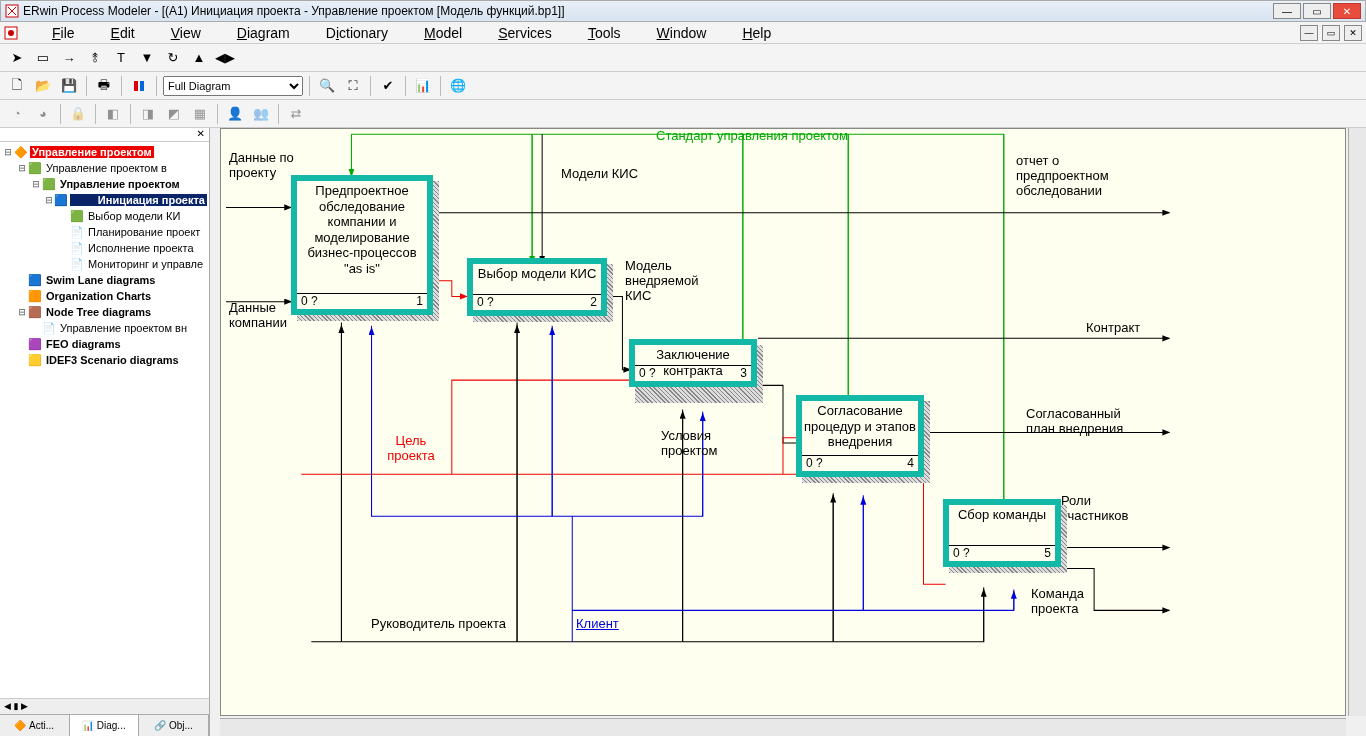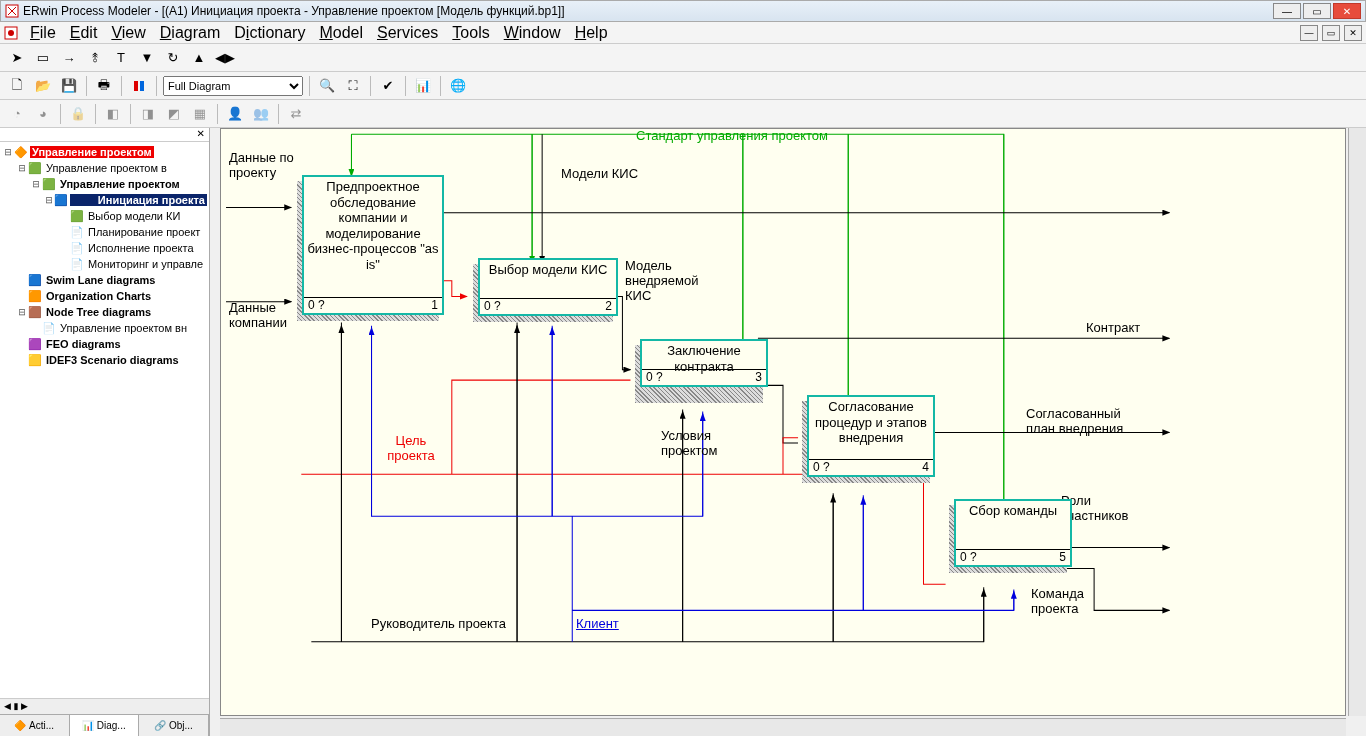--- a/index.html
+++ b/index.html
@@ -9,21 +9,21 @@
 .titlebar { height: 22px; background: linear-gradient(#e8f0f8, #d8e4f0); border: 1px solid #aaa; display: flex; align-items: center; padding: 0 4px; }
 .titlebar .app-icon { width: 14px; height: 14px; display: inline-block; margin-right: 4px; }
 .titlebar .title-text { flex: 1; color: #000; font-size: 12px; }
 .titlebar .win-btns { display: flex; gap: 2px; }
 .titlebar .win-btn { width: 28px; height: 16px; border: 1px solid #888; background: #eee; display: flex; align-items: center; justify-content: center; font-size: 10px; }
 .titlebar .win-btn.close { background: #e74c3c; color: #fff; border-color: #c0392b; }
 
 
 .menubar { height: 22px; background: #f4f4f4; border-bottom: 1px solid #ccc; display: flex; align-items: center; padding: 0 4px; gap: 2px; }
 .menubar .mdi-icon { width: 14px; height: 14px; margin-right: 4px; }
-.menubar .menu-item { padding: 2px 6px; font-size: 16px; }
+.menubar .menu-item { padding: 2px 6px; font-size: 14px; margin-left: 22px; }
 .menubar .menu-item u { text-decoration: underline; }
 .menubar .spacer { flex: 1; }
 .menubar .mdi-btn { width: 18px; height: 16px; border: 1px solid #888; background: #eee; display: flex; align-items: center; justify-content: center; font-size: 9px; margin-left: 2px; }
 
 
 .toolbar { height: 28px; background: #f4f4f4; border-bottom: 1px solid #ccc; display: flex; align-items: center; padding: 2px 6px; gap: 4px; }
 .toolbar .tb-btn { width: 22px; height: 22px; border: 1px solid transparent; display: flex; align-items: center; justify-content: center; font-size: 13px; }
 .toolbar .tb-btn.disabled { opacity: 0.4; }
 .toolbar .tb-sep { width: 1px; height: 20px; background: #bbb; margin: 0 2px; }
 .toolbar select { height: 20px; font-size: 11px; width: 140px; }
@@ -47,27 +47,27 @@
 .tree-tab { flex: 1; border-right: 1px solid #aaa; display: flex; align-items: center; justify-content: center; gap: 2px; font-size: 10px; }
 .tree-scroll { height: 16px; background: #eee; border-top: 1px solid #ccc; }
 
 
 .canvas { position: absolute; left: 10px; top: 0; right: 20px; bottom: 20px; background: #fffff0; border: 1px solid #888; overflow: hidden; }
 .canvas-inner { position: relative; width: 100%; height: 100%; }
 .scroll-v { position: absolute; right: 0; top: 0; bottom: 20px; width: 18px; background: #e8e8e8; border-left: 1px solid #aaa; }
 .scroll-h { position: absolute; left: 10px; right: 20px; bottom: 0; height: 18px; background: #e8e8e8; border-top: 1px solid #aaa; }
 
 
-.idef-box { position: absolute; background: #fffff0; border: 2px solid #14b8a6; font-family: Arial; margin-left: 11px; }
+.idef-box { position: absolute; background: #fffff0; border: 6px solid #14b8a6; font-family: Arial; }
 .idef-box .box-title { text-align: center; font-size: 13px; padding: 2px; line-height: 1.2; }
 .idef-box .box-footer { position: absolute; bottom: 0; left: 0; right: 0; height: 16px; border-top: 1px solid #000; display: flex; justify-content: space-between; padding: 0 4px; font-size: 12px; }
 .idef-shadow { position: absolute; background: repeating-linear-gradient(45deg, #888, #888 1px, #ddd 1px, #ddd 3px); }
 
 .diag-label { position: absolute; font-family: Arial; font-size: 13px; color: #000; line-height: 1.15; }
-.diag-label.green { color: #0a0; }
+.diag-label.green { color: #0a0; margin-left: 20px; }
 .diag-label.red { color: #e00; }
 .diag-label.blue { color: #00d; text-decoration: underline; }
 
 .footer-bar { position: absolute; left: 0; right: 0; bottom: 0; height: 32px; border-top: 2px solid #000; display: flex; background: #fffff0; }
 .footer-cell { border-right: 1px solid #000; padding: 2px 6px; font-size: 13px; }
 
 svg.arrows { position: absolute; left: 0; top: 0; width: 100%; height: 100%; pointer-events: none; }
 </style>
 </head>
 <body>
@@ -312,20 +312,21 @@
           <line x1="330" y1="370" x2="330" y2="190" stroke="#00d" marker-end="url(#ah-blu)"></line>
           <line x1="480" y1="370" x2="480" y2="272" stroke="#00d" marker-end="url(#ah-blu)"></line>
           <line x1="640" y1="460" x2="640" y2="352" stroke="#00d" marker-end="url(#ah-blu)"></line>
           <line x1="790" y1="460" x2="790" y2="442" stroke="#00d" marker-end="url(#ah-blu)"></line>
         </svg>
 
         <div class="diag-label green" style="left:415px;top:0px">Стандарт управления проектом</div>
         <div class="diag-label" style="left:8px;top:22px;width:70px">Данные по проекту</div>
         <div class="diag-label" style="left:340px;top:38px">Модели КИС</div>
         <div class="diag-label" style="left:8px;top:172px;width:70px">Данные компании</div>
+        <div class="diag-label" style="left:795px;top:25px;width:120px">отчет о предпроектном обследовании</div>
         <div class="diag-label" style="left:404px;top:130px;width:90px">Модель внедряемой КИС</div>
         <div class="diag-label" style="left:865px;top:192px">Контракт</div>
         <div class="diag-label" style="left:805px;top:278px;width:120px">Согласованный план внедрения</div>
         <div class="diag-label" style="left:840px;top:365px;width:80px">Роли участников</div>
         <div class="diag-label" style="left:810px;top:458px;width:70px">Команда проекта</div>
         <div class="diag-label red" style="left:160px;top:305px;width:60px;text-align:center">Цель проекта</div>
         <div class="diag-label" style="left:440px;top:300px;width:70px">Условия проектом</div>
         <div class="diag-label" style="left:150px;top:488px">Руководитель проекта</div>
         <div class="diag-label blue" style="left:355px;top:488px">Клиент</div>
 

